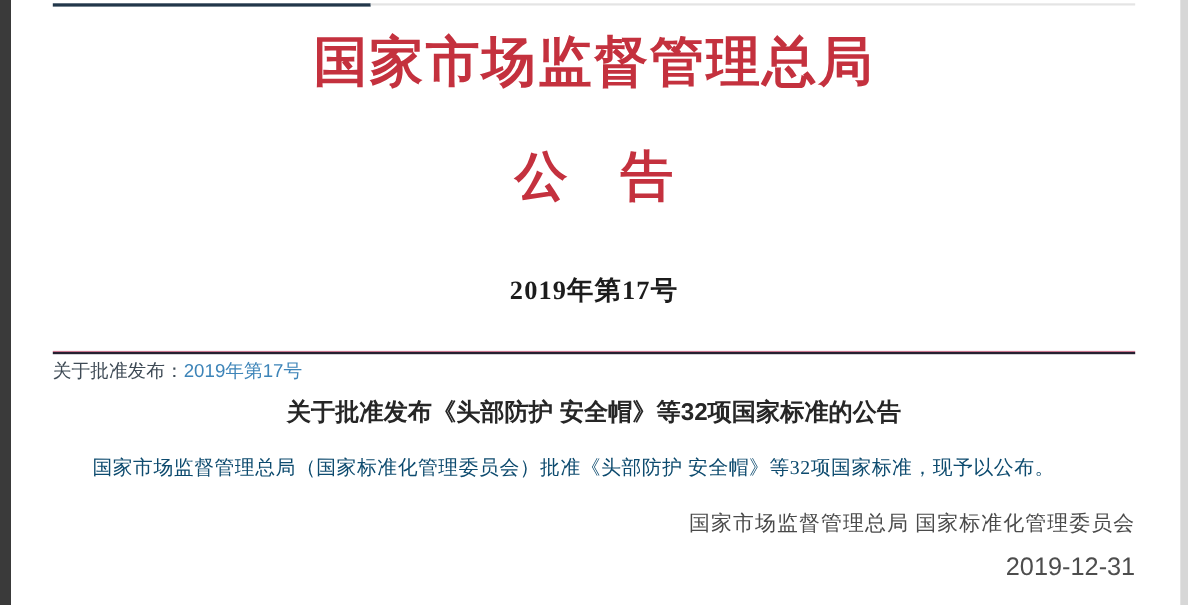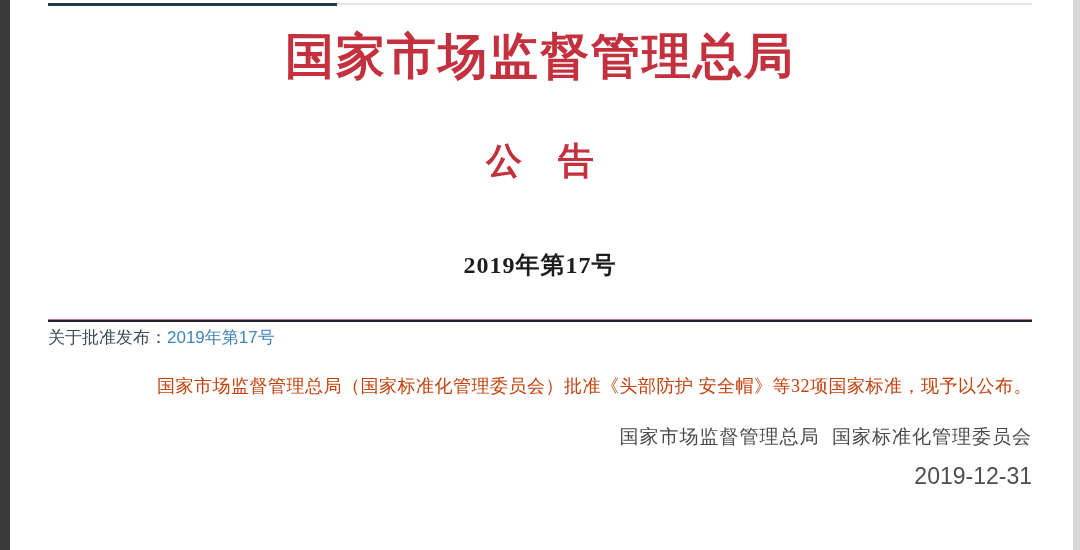--- a/index.html
+++ b/index.html
@@ -53,21 +53,21 @@
     font-size: 49px;
     line-height: 52px;
     color: #c4313e;
     letter-spacing: 2px;
   }
   .doc-title2 {
     margin-top: 52px;
     text-align: center;
     font-family: "Liberation Serif", "DejaVu Serif", serif;
     font-weight: 700;
-    font-size: 36px;
+    font-size: 48px;
     line-height: 52px;
     color: #c4313e;
   }
   .issue-number {
     margin-top: 64px;
     text-align: center;
     font-family: "Liberation Serif", "DejaVu Serif", serif;
     font-weight: 700;
     font-size: 24px;
     line-height: 28px;
@@ -94,30 +94,29 @@
     font-size: 22px;
     line-height: 26px;
     color: #262626;
   }
   
   .announce-body {
     margin-top: 25px;
     font-family: "Liberation Serif", "DejaVu Serif", serif;
     font-size: 18px;
     line-height: 24px;
-    color: #c2410c;
+    color: #0c4a6e;
     text-indent: 2em;
     letter-spacing: 0.5px;
-    text-align: right;
   }
   
   .signature {
     margin-top: 27px;
     text-align: right;
-    font-family: Liberation Mono, monospace;
+    font-family: Liberation Serif, serif;
     font-size: 19px;
     line-height: 26px;
     color: #4a4a4a;
     letter-spacing: 1px;
   }
   .doc-date {
     margin-top: 12px;
     text-align: right;
     font-size: 23px;
     line-height: 26px;
@@ -146,20 +145,21 @@
 
   <div class="divider">
     <div class="divider-pink"></div>
     <div class="divider-dark"></div>
   </div>
 
   <div class="attachment-row">
     <span class="attachment-label">关于批准发布：</span><a class="attachment-link">2019年第17号</a>
   </div>
 
+  <div class="announce-heading">关于批准发布《头部防护 安全帽》等32项国家标准的公告</div>
 
   <div class="announce-body">国家市场监督管理总局（国家标准化管理委员会）批准《头部防护 安全帽》等32项国家标准，现予以公布。</div>
 
   <div class="signature">国家市场监督管理总局 国家标准化管理委员会</div>
 
   <div class="doc-date">2019-12-31</div>
 
 </div>
 
 </body></html>

